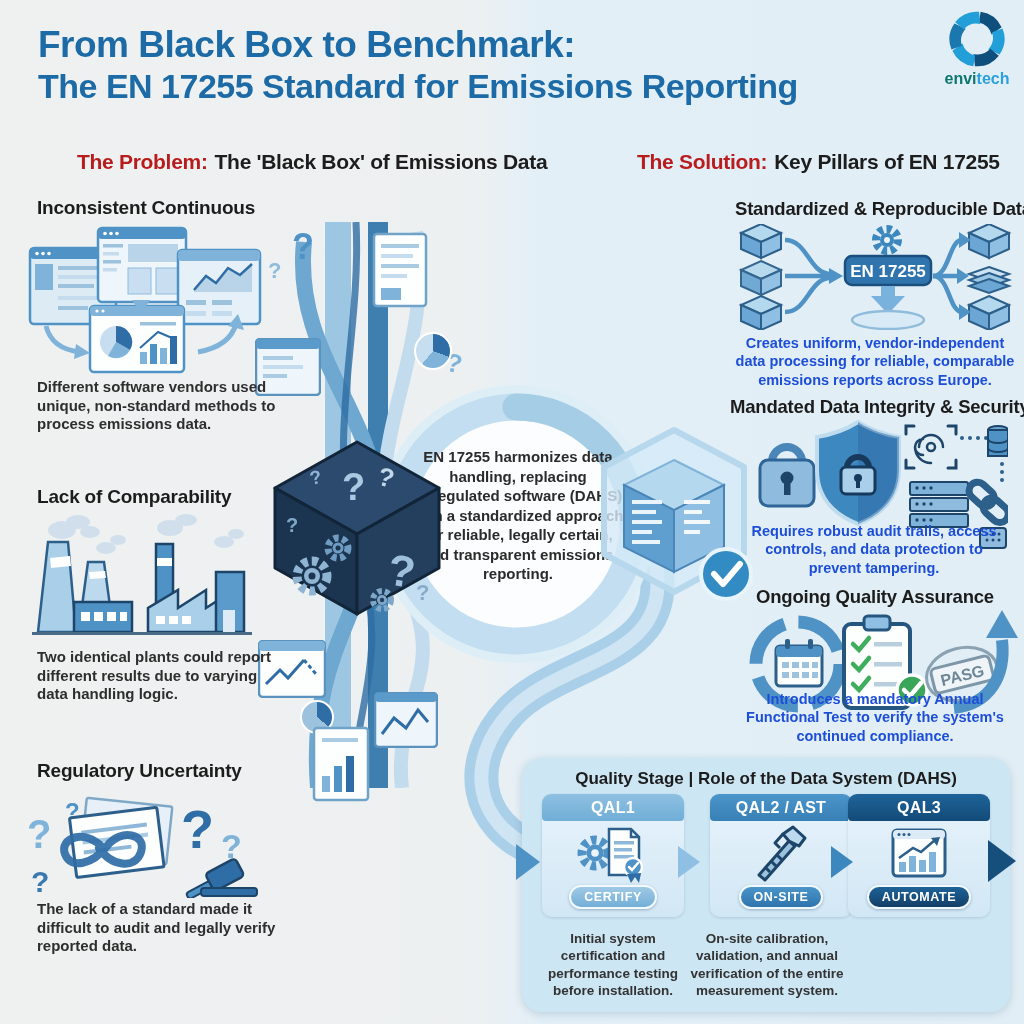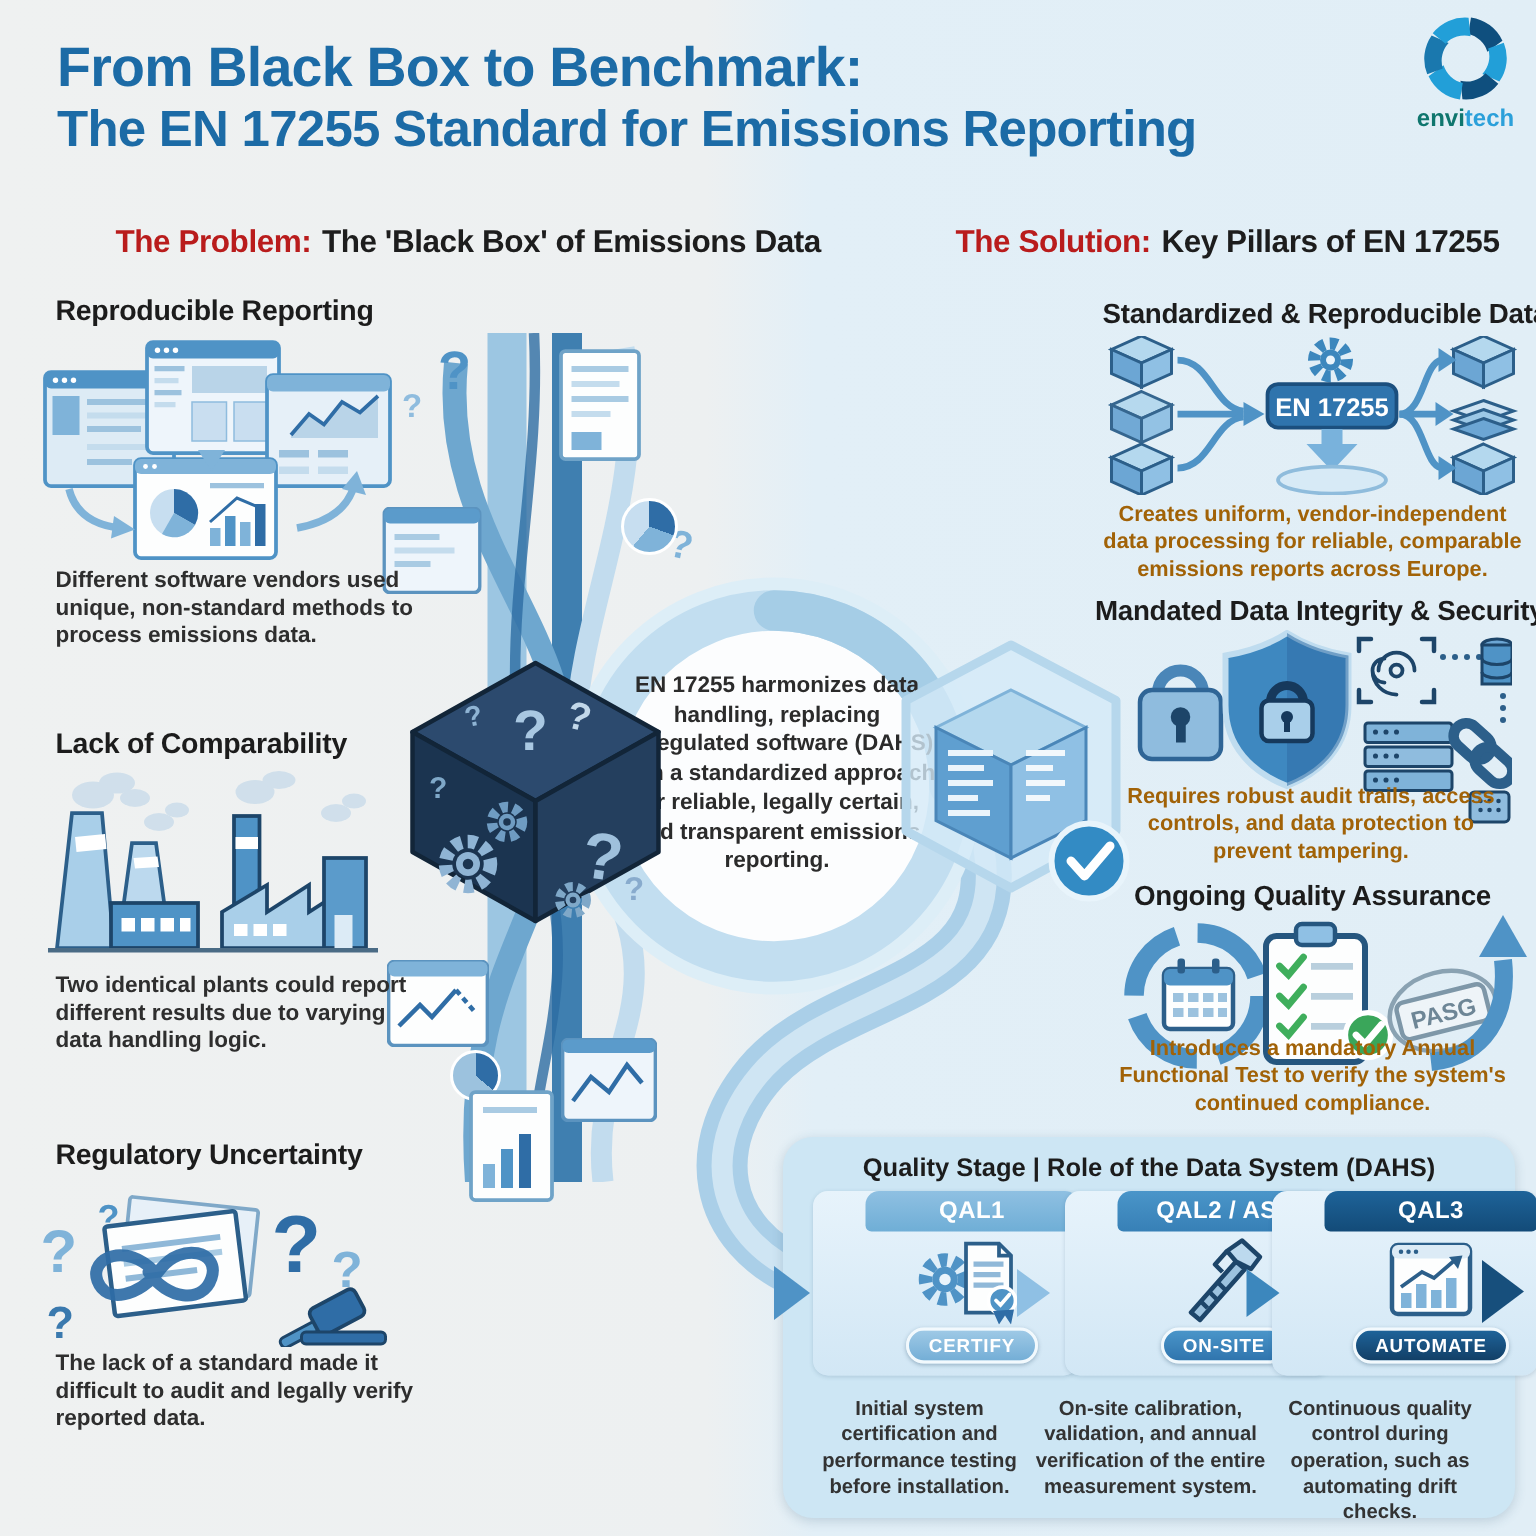--- a/index.html
+++ b/index.html
@@ -7,24 +7,24 @@
     width:1024px;height:1024px;position:relative;overflow:hidden;
     font-family:"Liberation Sans","DejaVu Sans",sans-serif;
     background:linear-gradient(90deg,#eff1f1 0%,#edf0f1 46%,#e2eff7 53%,#e1eef6 100%);
   }
   .abs{position:absolute;}
   .hdr-title{color:#1c6ba6;font-weight:700;line-height:1.16;letter-spacing:-0.5px;}
   .sec-head{font-size:21px;font-weight:700;color:#1d1d1d;letter-spacing:-0.3px;white-space:nowrap;}
   .sec-head .accent{color:#b91c1c;margin-right:7px;margin-left:40px;}
   .item-title{font-size:19px;font-weight:700;color:#1c1c1c;letter-spacing:-0.2px;}
   .cap-l{font-size:15px;font-weight:700;color:#2e2e2e;line-height:1.24;}
-  .cap-r{font-size:14.5px;font-weight:700;color:#a16207;line-height:1.26;text-align:center;}
+  .cap-r{font-size:14.5px;font-weight:700;color:#1d4ed8;line-height:1.26;text-align:center;}
   .pillar-title{font-size:18.5px;font-weight:700;color:#1c1c1c;text-align:center;letter-spacing:-0.2px;white-space:nowrap;}
   .circle-text{font-size:15px;font-weight:700;color:#2b2b2b;line-height:1.3;text-align:center;}
-  .qal-card{position:absolute;top:36px;width:142px;border-radius:10px;background:linear-gradient(180deg,#e7f3fb,#d2e7f5);box-shadow:0 1px 3px rgba(40,80,110,.18);padding-left:35px;}
+  .qal-card{position:absolute;top:36px;width:142px;border-radius:10px;background:linear-gradient(180deg,#e7f3fb,#d2e7f5);box-shadow:0 1px 3px rgba(40,80,110,.18);}
   .qal-pill{height:27px;border-radius:9px 9px 4px 4px;display:flex;align-items:center;justify-content:center;color:#fff;font-weight:700;font-size:16px;letter-spacing:.3px;}
   .qal-icon{height:66px;display:flex;align-items:center;justify-content:center;}
   .qal-badge{margin:-2px auto 8px;width:max-content;padding:3px 13px;border-radius:999px;color:#fff;font-weight:700;font-size:12.5px;letter-spacing:.6px;border:2px solid #f2f9fd;box-shadow:0 1px 3px rgba(30,70,100,.35);}
   .qal-cap{position:absolute;top:172px;font-size:13.5px;font-weight:700;color:#333;line-height:1.28;text-align:center;}
   .tri{width:0;height:0;position:absolute;}
 </style>
 </head>
 <body>
 
 <svg class="abs" style="left:252px;top:222px;" width="236" height="566" viewBox="0 0 236 566">
@@ -158,21 +158,21 @@
       <path d="M4,-30 A30,30 0 0 1 27,-13 L16,-5 A19,19 0 0 0 2,-18 Z" fill="#229fd8" transform="rotate(300)"></path>
     </g>
   </svg>
   <div style="font-size:16px;margin-top:-4px;"><b style="color:#0f766e;">envi</b><span style="color:#2ba0da;font-weight:600;">tech</span></div>
 </div>
 
 <div class="abs sec-head" style="left:37px;top:150px;">
   <span class="accent">The Problem:</span><span>The 'Black Box' of Emissions Data</span>
 </div>
 
-<div class="abs item-title" style="left:37px;top:197px;">Reproducible Reporting</div>
+<div class="abs item-title" style="left:37px;top:197px;">Inconsistent Continuous</div>
 
 <svg class="abs" style="left:28px;top:226px;" width="234" height="148" viewBox="0 0 234 148">
 
   <rect x="2" y="22" width="86" height="76" rx="4" fill="#ddebf5" stroke="#4f93c6" stroke-width="2.5"></rect>
   <rect x="2" y="22" width="86" height="11" rx="4" fill="#4f93c6"></rect>
   <circle cx="9" cy="27.5" r="1.8" fill="#fff"></circle>
     <circle cx="15" cy="27.5" r="1.8" fill="#fff"></circle>
     <circle cx="21" cy="27.5" r="1.8" fill="#fff"></circle>
   <rect x="7" y="38" width="18" height="26" fill="#7fb3d9"></rect>
   <rect x="30" y="40" width="42" height="4" fill="#9cc2de"></rect>
@@ -538,19 +538,18 @@
             <rect x="22" y="30" width="7" height="16"></rect>
             <rect x="32" y="34" width="7" height="12"></rect>
             <rect x="42" y="26" width="7" height="20"></rect>
           </g>
         <path d="M12,32 L26,22 L34,26 L48,14" stroke="#2c5f8a" stroke-width="2.5" fill="none"></path>
         <polygon points="44,12 53,11 50,20" fill="#2c5f8a"></polygon>
       </svg>
     </div>
     <div class="qal-badge" style="background:linear-gradient(180deg,#1e6399,#123f66);">AUTOMATE</div>
   </div>
-  <div class="qal-cap" style="left:322px;width:152px;">Continuous quality control during operation, such as automating drift checks.</div>
 
   <div class="tri" style="left:-6px;top:86px;border-left:24px solid #4f93c6;border-top:18px solid transparent;border-bottom:18px solid transparent;"></div>
   <div class="tri" style="left:156px;top:88px;border-left:22px solid #8fc0e4;border-top:16px solid transparent;border-bottom:16px solid transparent;"></div>
   <div class="tri" style="left:309px;top:88px;border-left:22px solid #3c87bd;border-top:16px solid transparent;border-bottom:16px solid transparent;"></div>
   <div class="tri" style="left:466px;top:82px;border-left:28px solid #174f7c;border-top:21px solid transparent;border-bottom:21px solid transparent;"></div>
 </div>
 
 </body></html>

